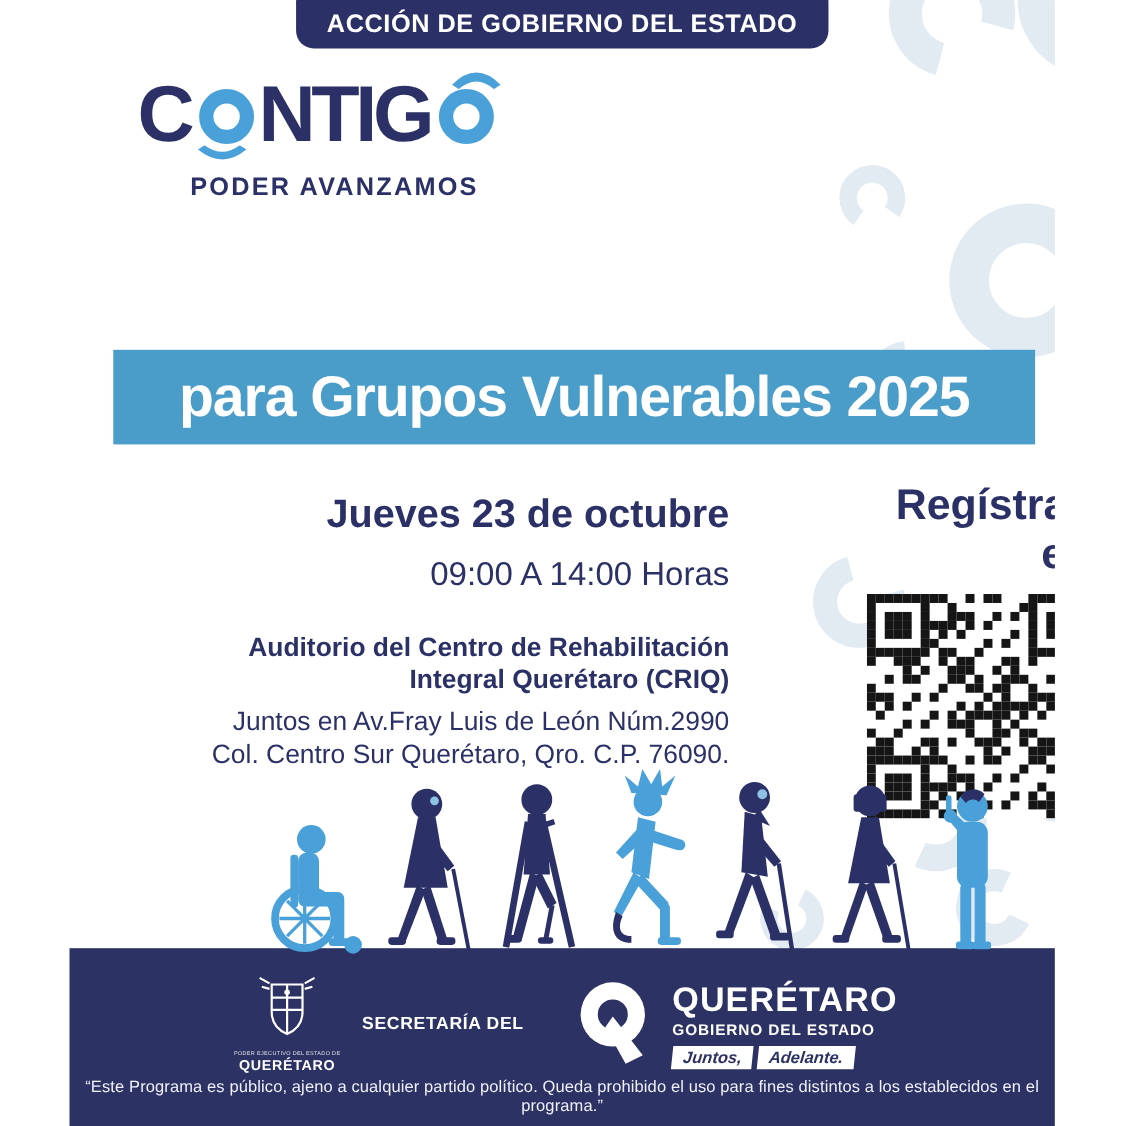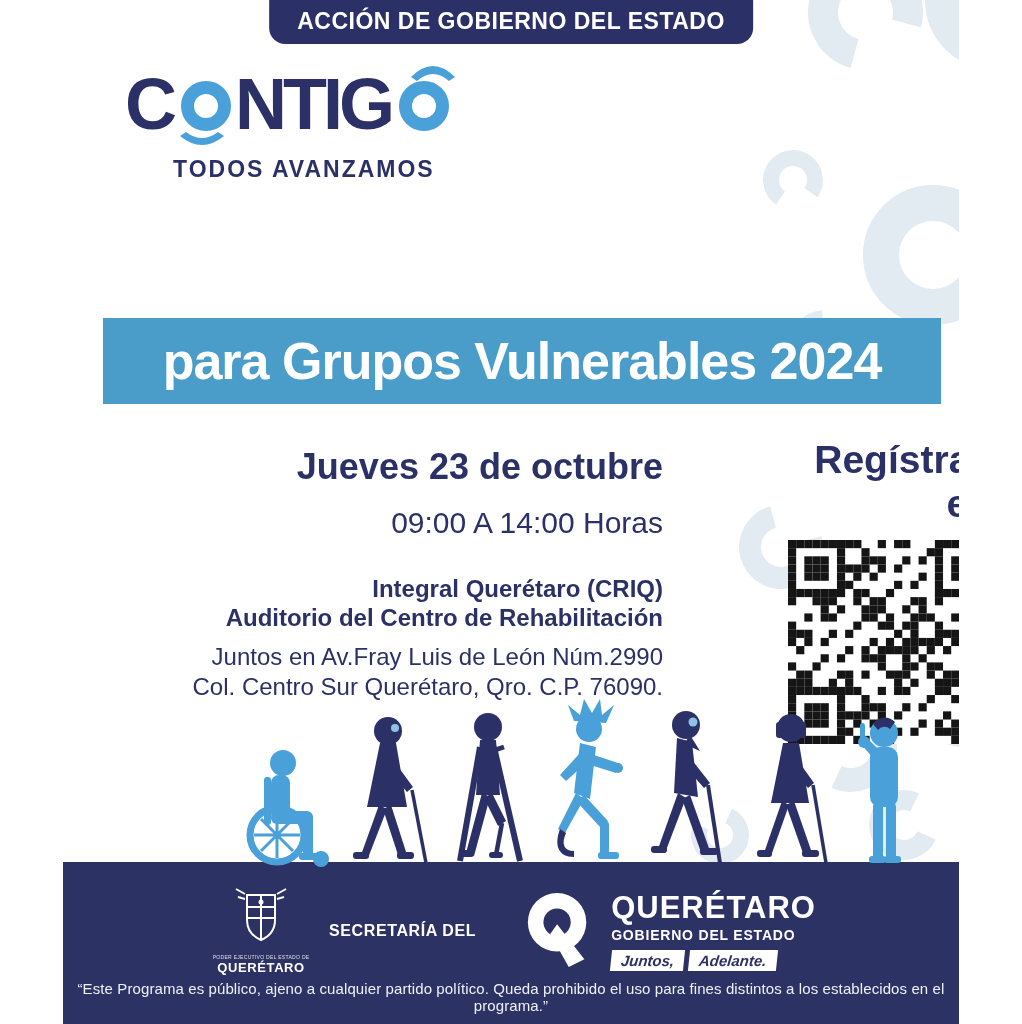--- a/index.html
+++ b/index.html
@@ -106,31 +106,31 @@
           </svg>
       </span>
       <span class="logo-letters">NTIG</span>
       <span class="logo-o">
         <span class="ringo"></span>
         <svg class="brow" width="48" height="20" viewBox="0 0 48 20">
             <path d="M2 16 Q24 -6 46 16 L40 20 Q24 6 8 20 Z" fill="#4aa0d8"></path>
           </svg>
       </span>
     </div>
-    <div class="tagline">TODOS AVANZAMOS</div>
+    <div class="tagline">PODER AVANZAMOS</div>
   </div>
 
-  <div class="sub-banner">para Grupos Vulnerables 2024</div>
+  <div class="sub-banner">para Grupos Vulnerables 2025</div>
 
   <div class="event-col">
     <div class="event-date">Jueves 23 de octubre</div>
     <div class="event-time">09:00 A 14:00 Horas</div>
     <div class="venue">
+      <div>Auditorio del Centro de Rehabilitación</div>
       <div>Integral Querétaro (CRIQ)</div>
-      <div>Auditorio del Centro de Rehabilitación</div>
     </div>
     <div class="address">
       <div>Juntos en Av.Fray Luis de León Núm.2990</div>
       <div>Col. Centro Sur Querétaro, Qro. C.P. 76090.</div>
     </div>
   </div>
 
   <div class="register-col">
     <div class="register-label">Regístrate en:</div>
     <div class="qr-box">

